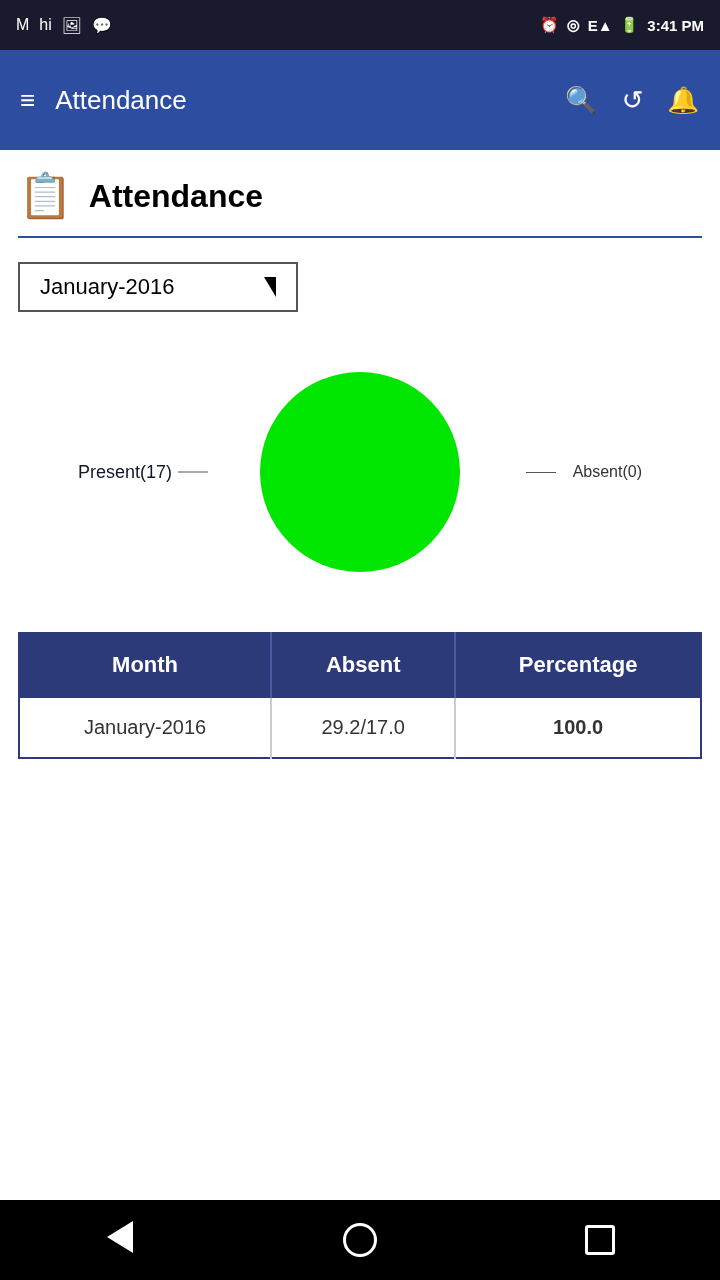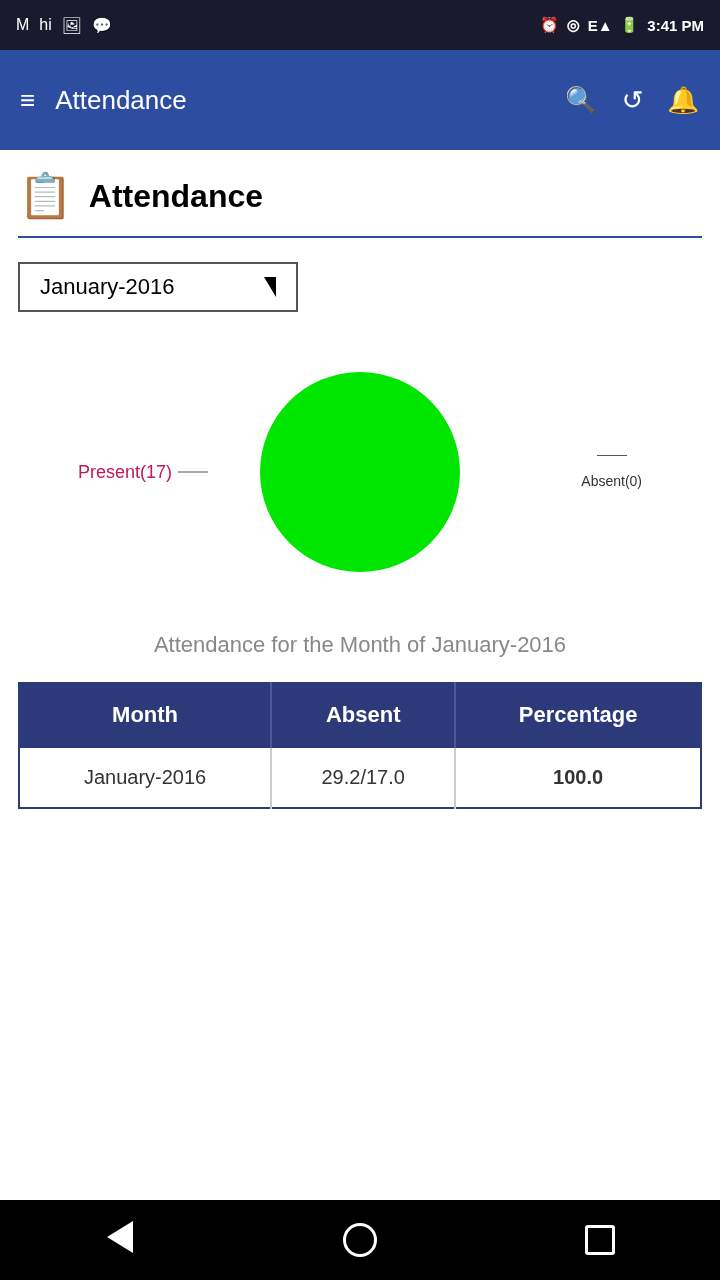--- a/index.html
+++ b/index.html
@@ -137,36 +137,35 @@
       background: #00e600;
       position: relative;
       z-index: 2;
     }
     .chart-label-left {
       position: absolute;
       left: 60px;
       top: 50%;
       transform: translateY(-50%);
       font-size: 18px;
-      color: #be185d;
+      color: #0f172a;
       display: flex;
       align-items: center;
       gap: 6px;
     }
     .chart-label-right {
       position: absolute;
       right: 60px;
       top: 50%;
       transform: translateY(-50%);
-      font-size: 14px;
+      font-size: 16px;
       color: #333;
       display: flex;
       align-items: center;
       gap: 17px;
-      flex-direction: column;
     }
     .label-line-left {
       width: 30px;
       height: 1px;
       background: #555;
     }
     .label-line-right {
       width: 30px;
       height: 1px;
       background: #555;
@@ -313,21 +312,20 @@
       <div class="label-line-left"></div>
     </div>
     <div class="pie-circle"></div>
     <div class="chart-label-right">
       <div class="label-line-right"></div>
       <span>Absent(0)</span>
     </div>
   </div>
 
   
-  <div class="attendance-summary">Attendance for the Month of January-2016</div>
 
   
   <table class="attendance-table">
     <thead>
       <tr>
         <th>Month</th>
         <th>Absent</th>
         <th>Percentage</th>
       </tr>
     </thead>

